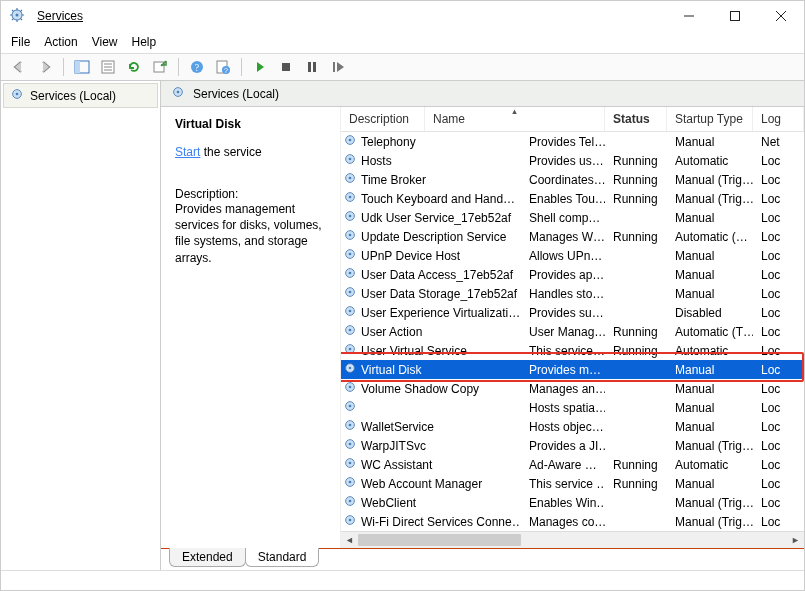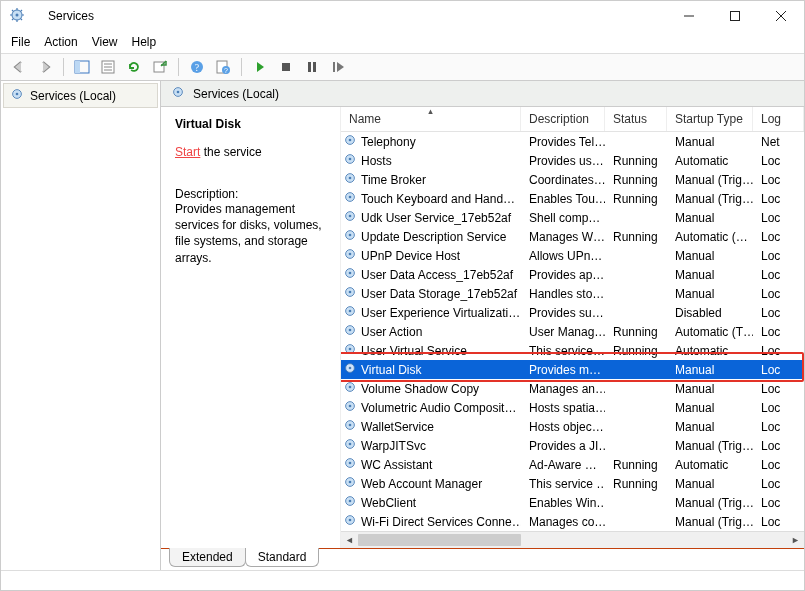--- a/index.html
+++ b/index.html
@@ -16,21 +16,21 @@
   }
   
   .titlebar {
     height: 30px;
     display: flex;
     align-items: center;
     padding: 0 0 0 8px;
     background: #fff;
   }
   .titlebar .app-icon svg { width: 16px; height: 16px; }
-  .titlebar .title { margin-left: 23px; font-size: 12px; }
+  .titlebar .title { margin-left: 12px; font-size: 12px; text-decoration: underline; }
   .titlebar .spacer { flex: 1; }
   .winbtn {
     width: 46px; height: 30px;
     display: flex; align-items: center; justify-content: center;
     color: #222;
   }
   .winbtn svg { width: 10px; height: 10px; stroke: #222; stroke-width: 1; fill: none; }
 
   
   .menubar {
@@ -107,21 +107,21 @@
     width: 180px;
     border-right: 1px solid #eee;
     padding: 10px 10px 10px 14px;
     font-size: 12px;
   }
   .detail-pane h3 {
     font-size: 12px;
     font-weight: bold;
     margin: 0 0 14px 0;
   }
-  .detail-pane a { color: #ef4444; text-decoration: underline; }
+  .detail-pane a { color: #3b82f6; text-decoration: underline; }
   .detail-pane .desc-label { margin-top: 28px; }
   .detail-pane .desc-text { line-height: 1.35; }
 
   .list-pane {
     flex: 1;
     display: flex;
     flex-direction: column;
     overflow: hidden;
     position: relative;
   }
@@ -133,21 +133,21 @@
   }
   .colh {
     padding: 5px 8px 5px 8px;
     border-right: 1px solid #eee;
     white-space: nowrap;
     overflow: hidden;
     position: relative;
   }
   .col-name { width: 180px; }
   .col-desc { width: 84px; }
-  .col-status { width: 62px; }
+  .col-status { width: 62px; font-weight: bold; }
   .col-startup { width: 86px; }
   .col-log { flex: 1; min-width: 30px; }
   .sort-caret {
     position: absolute;
     left: 50%; top: -1px;
     transform: translateX(-50%);
     font-size: 9px;
     color: #555;
   }
 
@@ -393,25 +393,25 @@
         <h3>Virtual Disk</h3>
         <div>
           <a href="#">Start</a><span> the service</span>
         </div>
         <div class="desc-label">Description:</div>
         <div class="desc-text">Provides management services for disks, volumes, file systems, and storage arrays.</div>
       </div>
 
       <div class="list-pane">
         <div class="list-header">
+          <div class="colh col-desc">Description</div>
           <div class="colh col-name">
             <span>Name</span>
             <span class="sort-caret">▴</span>
           </div>
-          <div class="colh col-desc">Description</div>
           <div class="colh col-status">Status</div>
           <div class="colh col-startup">Startup Type</div>
           <div class="colh col-log">Log</div>
         </div>
         <div class="list-body" id="list-body">
 
         <div class="row">
               <div class="c c-name">
                 <span><svg viewBox="0 0 16 16">
                     <circle class="gear-body" cx="8" cy="8" r="5" fill="#c8dff4" stroke="#4a7db5"></circle>
@@ -593,21 +593,20 @@
               <div class="c c-status"></div>
               <div class="c c-startup">Manual</div>
               <div class="c c-log">Loc</div>
             </div>
             <div class="row">
               <div class="c c-name">
                 <span><svg viewBox="0 0 16 16">
                     <circle class="gear-body" cx="8" cy="8" r="5" fill="#c8dff4" stroke="#4a7db5"></circle>
                     <circle cx="8" cy="8" r="1.5" fill="#4a7db5"></circle>
                   </svg></span>
-                <span>Volumetric Audio Composit…</span>
               </div>
               <div class="c c-desc">Hosts spatia…</div>
               <div class="c c-status"></div>
               <div class="c c-startup">Manual</div>
               <div class="c c-log">Loc</div>
             </div>
             <div class="row">
               <div class="c c-name">
                 <span><svg viewBox="0 0 16 16">
                     <circle class="gear-body" cx="8" cy="8" r="5" fill="#c8dff4" stroke="#4a7db5"></circle>

